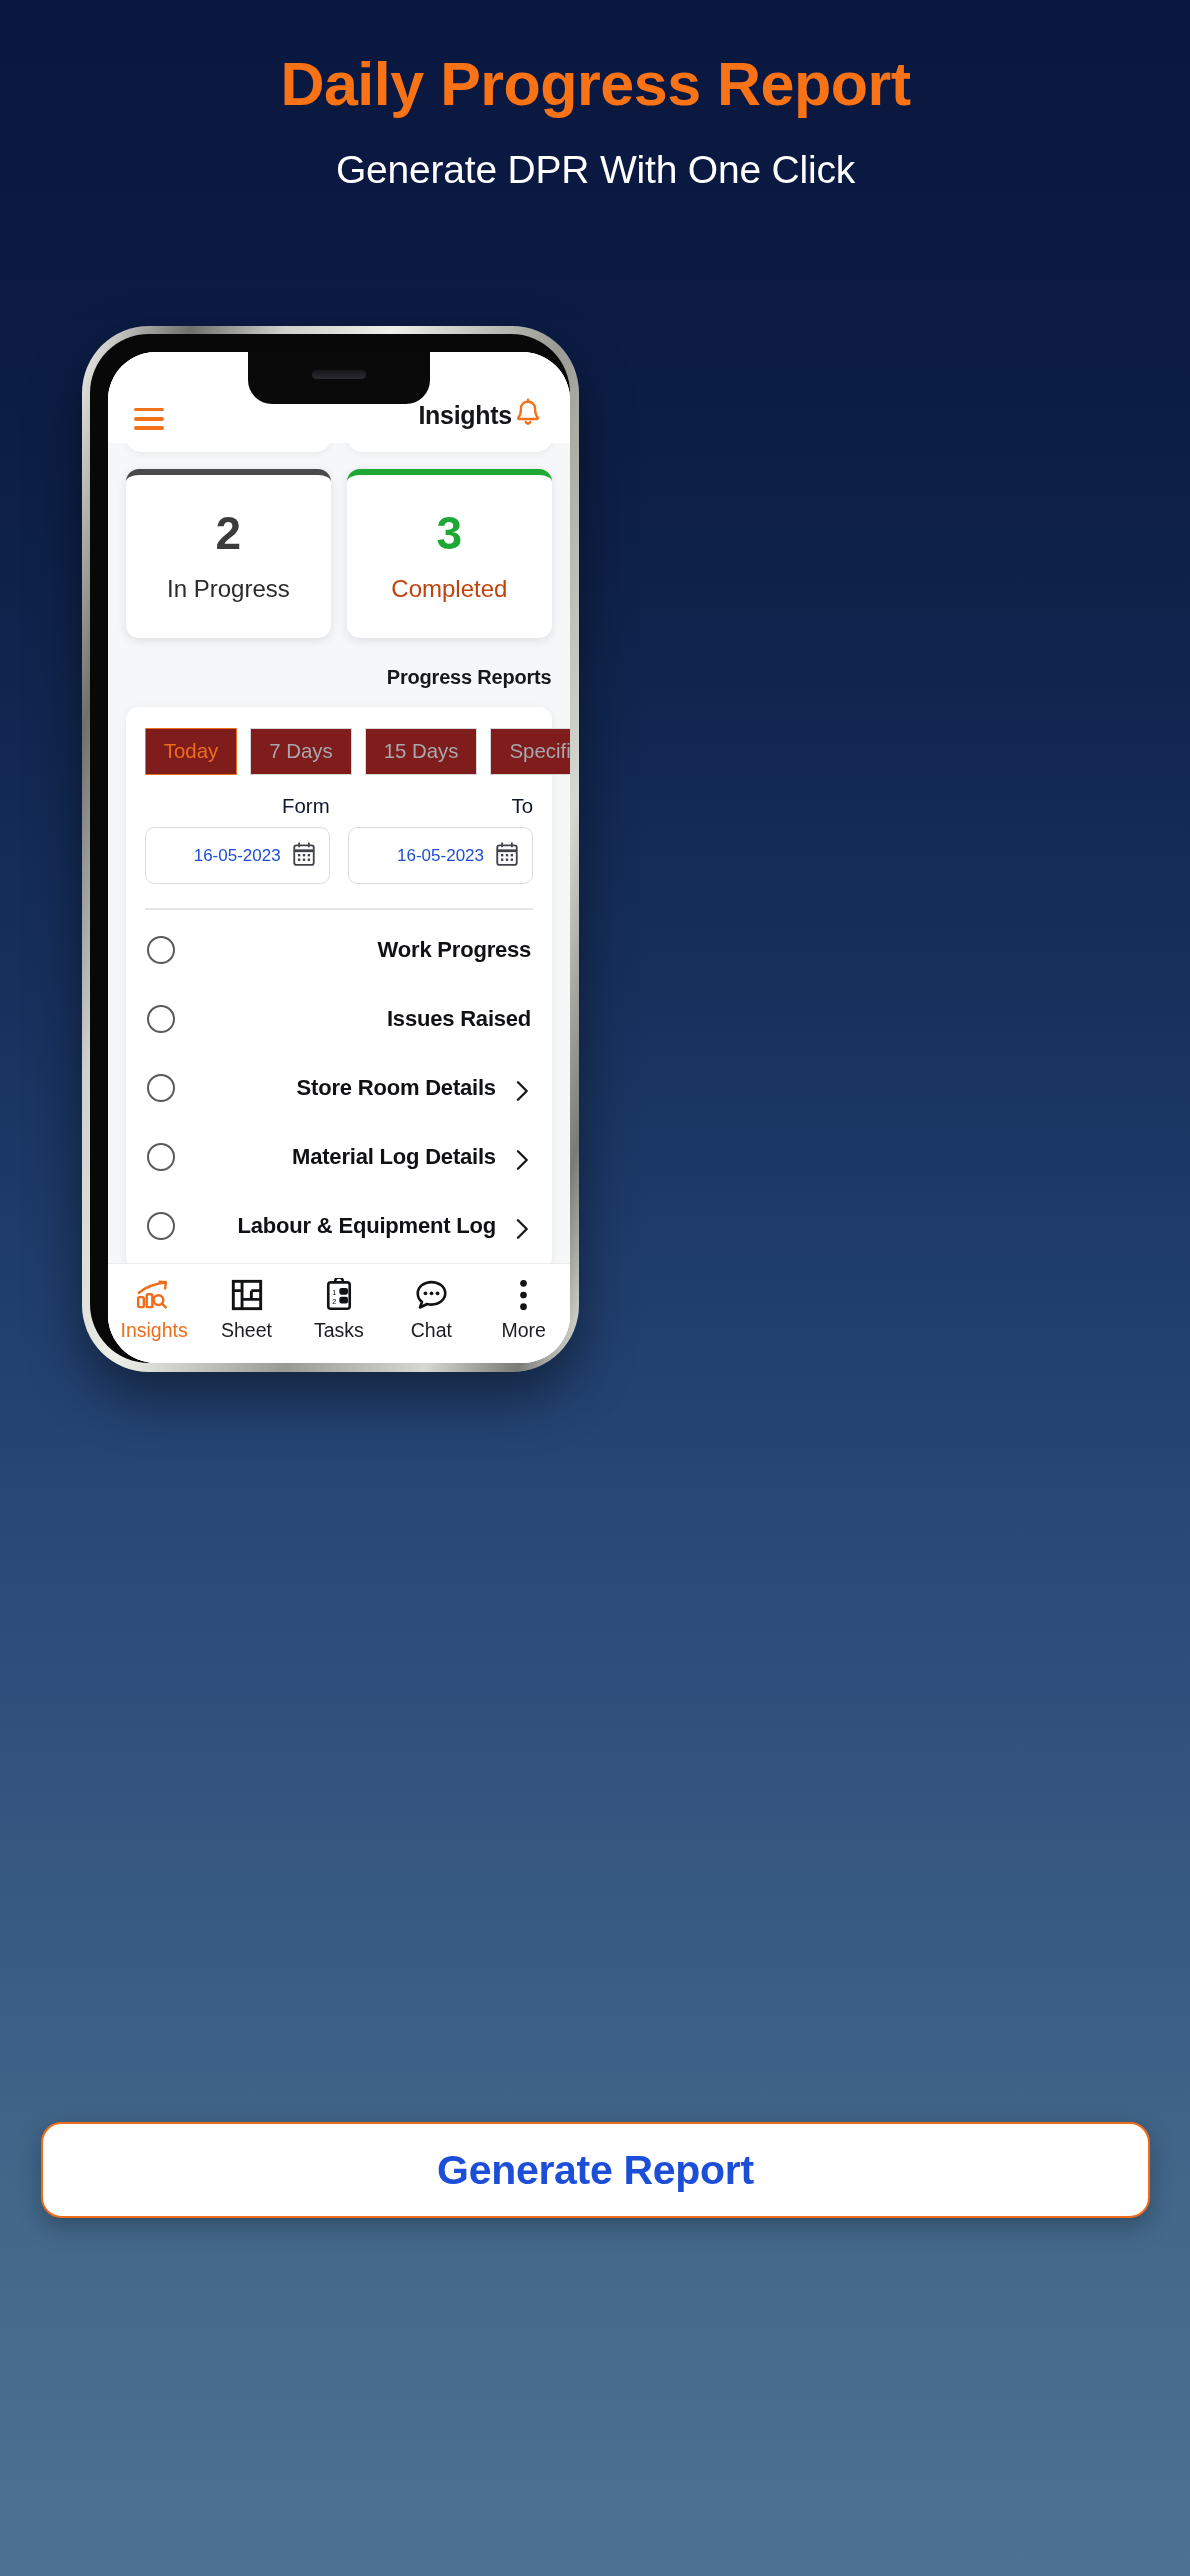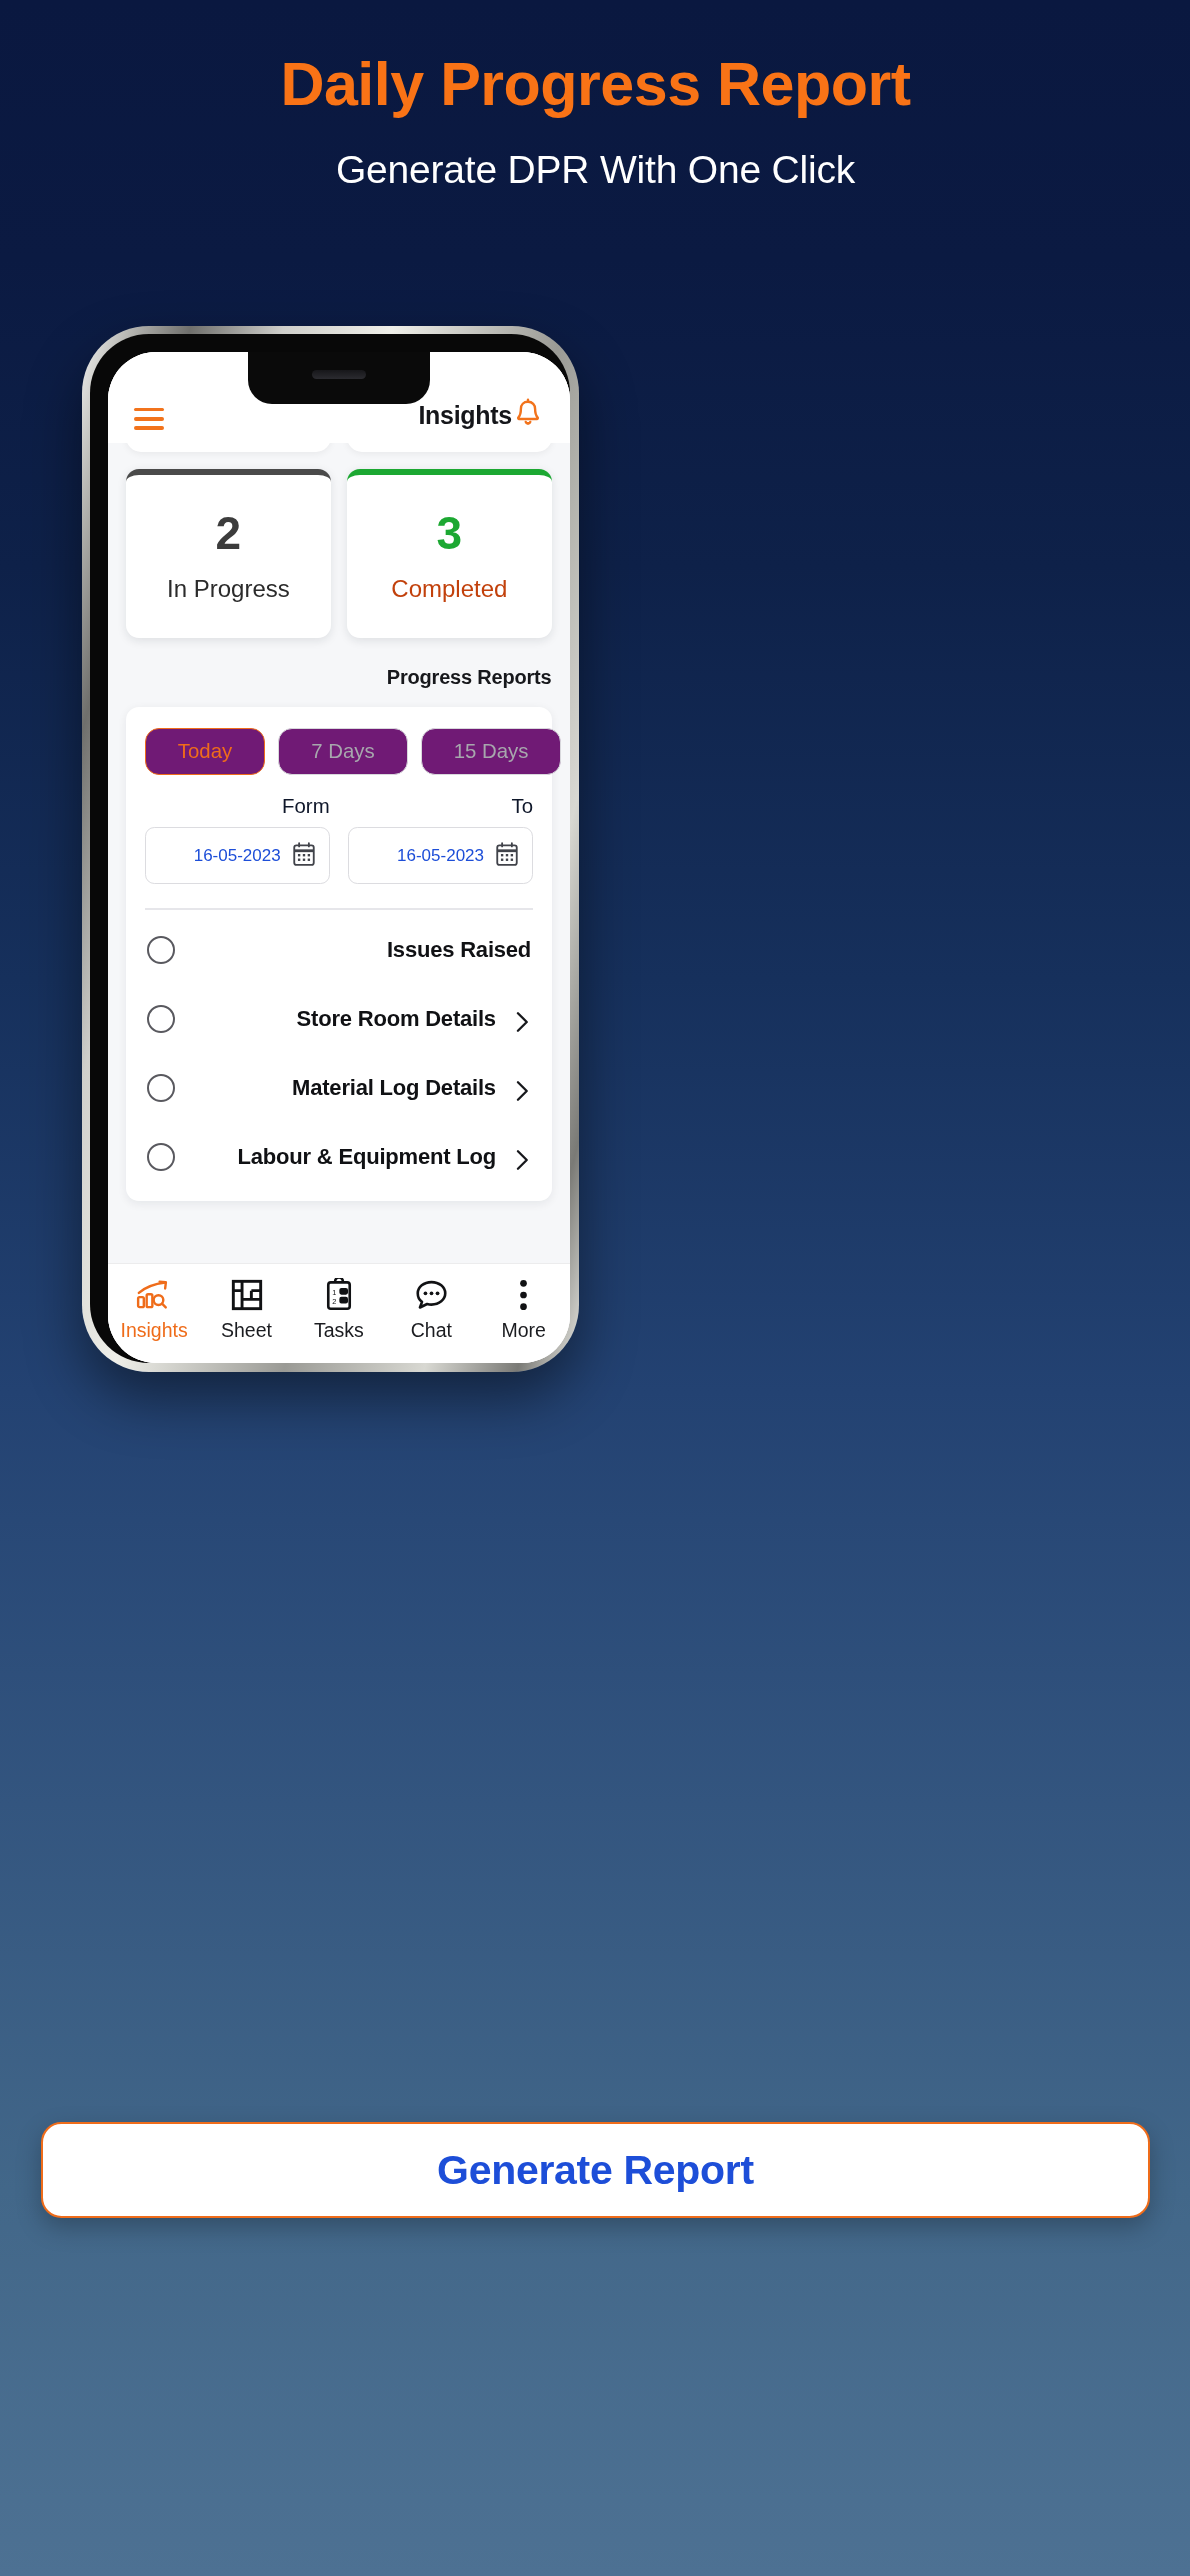--- a/index.html
+++ b/index.html
@@ -133,23 +133,23 @@
   }
 
   .panel {
     margin: 18.5px 7.4px 0 7.4px; background: #ffffff;
     border-radius: 13px; padding: 20.4px 18.5px 9.3px 18.5px;
     box-shadow: 0 2.8px 9.3px rgba(20,25,40,0.07);
   }
 
   .chips { display: flex; gap: 13px; }
   .chip {
-    border: 1.5px solid #d8d8dc; border-radius: 14px;
-    padding: 11px 32px; font-size: 20.4px; color: #a7a7ad;
-    white-space: nowrap; background: #701a75;
+    border: 1.5px solid #d8d8dc; border-radius: 1px;
+    padding: 11px 18px; font-size: 20.4px; color: #a7a7ad;
+    white-space: nowrap; background: #7f1d1d;
   }
   .chip.active { border-color: #ef6c1a; color: #ef6c1a; }
   .chip.wide { flex: 1; }
 
   .date-row { display: flex; gap: 18.5px; margin-top: 20.4px; }
   .date-col { flex: 1; }
   .date-label { font-size: 20.4px; color: #0f172a; margin-bottom: 9.3px; }
   .date-box {
     border: 1.3px solid #dcdce0; border-radius: 9.3px; height: 57px;
     display: flex; align-items: center; justify-content: flex-end;
@@ -307,20 +307,24 @@
                               <rect x="14.4" y="16.2" width="2.2" height="2.2"></rect>
                           </g>
                         </svg>
                       </span>
                     </div>
                   </div>
                 </div>
 
                 <div class="divider"></div>
 
+                <div class="opt">
+                  <span class="radio"></span>
+                  <span class="opt-label">Work Progress</span>
+                </div>
 
                 <div class="opt">
                   <span class="radio"></span>
                   <span class="opt-label">Issues Raised</span>
                 </div>
 
                 <div class="opt">
                   <span class="radio"></span>
                   <span class="opt-label">Store Room Details</span>
                   <span class="chev">

